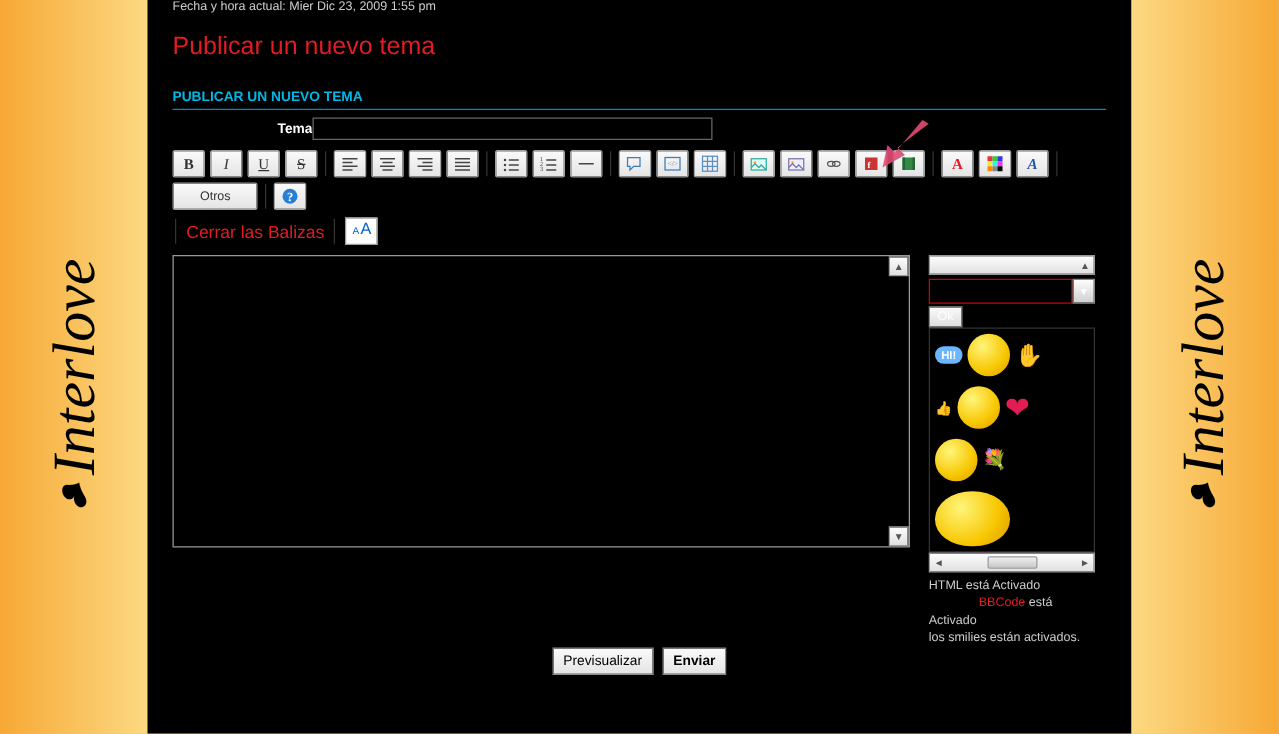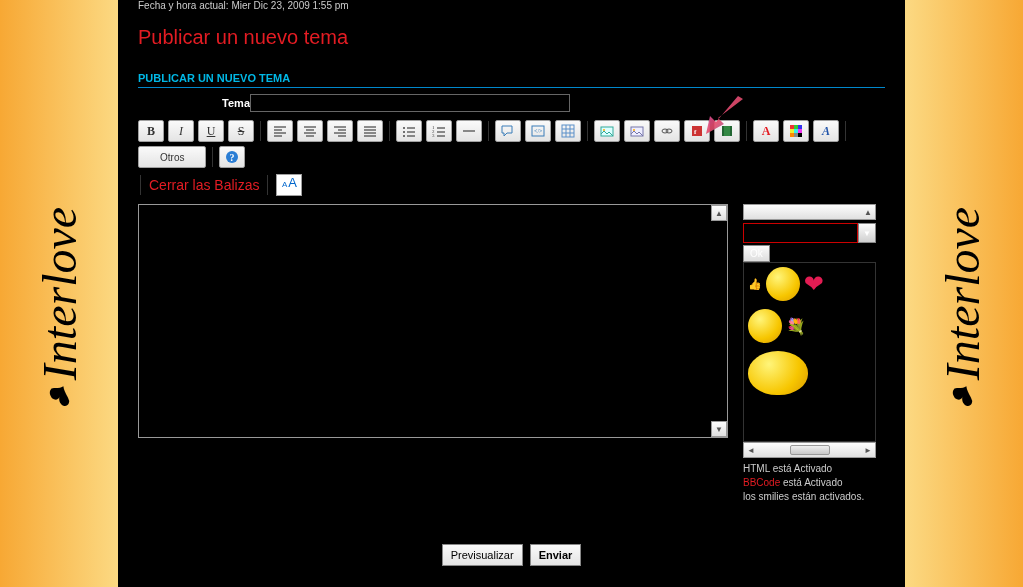--- a/index.html
+++ b/index.html
@@ -299,25 +299,24 @@
   border: 1px solid #999;
   border-radius: 2px;
 }
 
 .status-text {
   font-size: 10px;
   color: #ccc;
   margin-top: 4px;
   line-height: 1.4;
 }
-.status-text .bbcode { color: #e31c23; }
+.status-text .bbcode { color: #e31c23; margin-left: 40px; }
 
 .bottom-btns {
   text-align: center;
-  margin-top: 40px;
 }
 .bbtn {
   background: linear-gradient(#fafafa, #e4e4e4);
   border: 1px solid #888;
   padding: 4px 8px;
   font-size: 11px;
   margin: 0 2px;
   cursor: pointer;
 }
 
@@ -540,20 +539,25 @@
 
     <div class="smiley-panel">
       <div class="smiley-top-scroll">▲</div>
       <div class="smiley-select-row">
         <div class="smiley-select"></div>
         <div class="smiley-dd">▼</div>
       </div>
       <div class="ok-btn">Ok</div>
 
       <div class="smiley-list">
+        <div class="smiley-item">
+          <span class="sm-hi">HI!</span>
+          <span class="sm-face"></span>
+          <span class="sm-hand">✋</span>
+        </div>
         <div class="smiley-item">
           <span style="color:#f7c600">👍</span>
           <span class="sm-face"></span>
           <span class="sm-heart">❤</span>
         </div>
         <div class="smiley-item">
           <span class="sm-face"></span>
           <span class="sm-flower">💐</span>
         </div>
         <div class="smiley-item">

